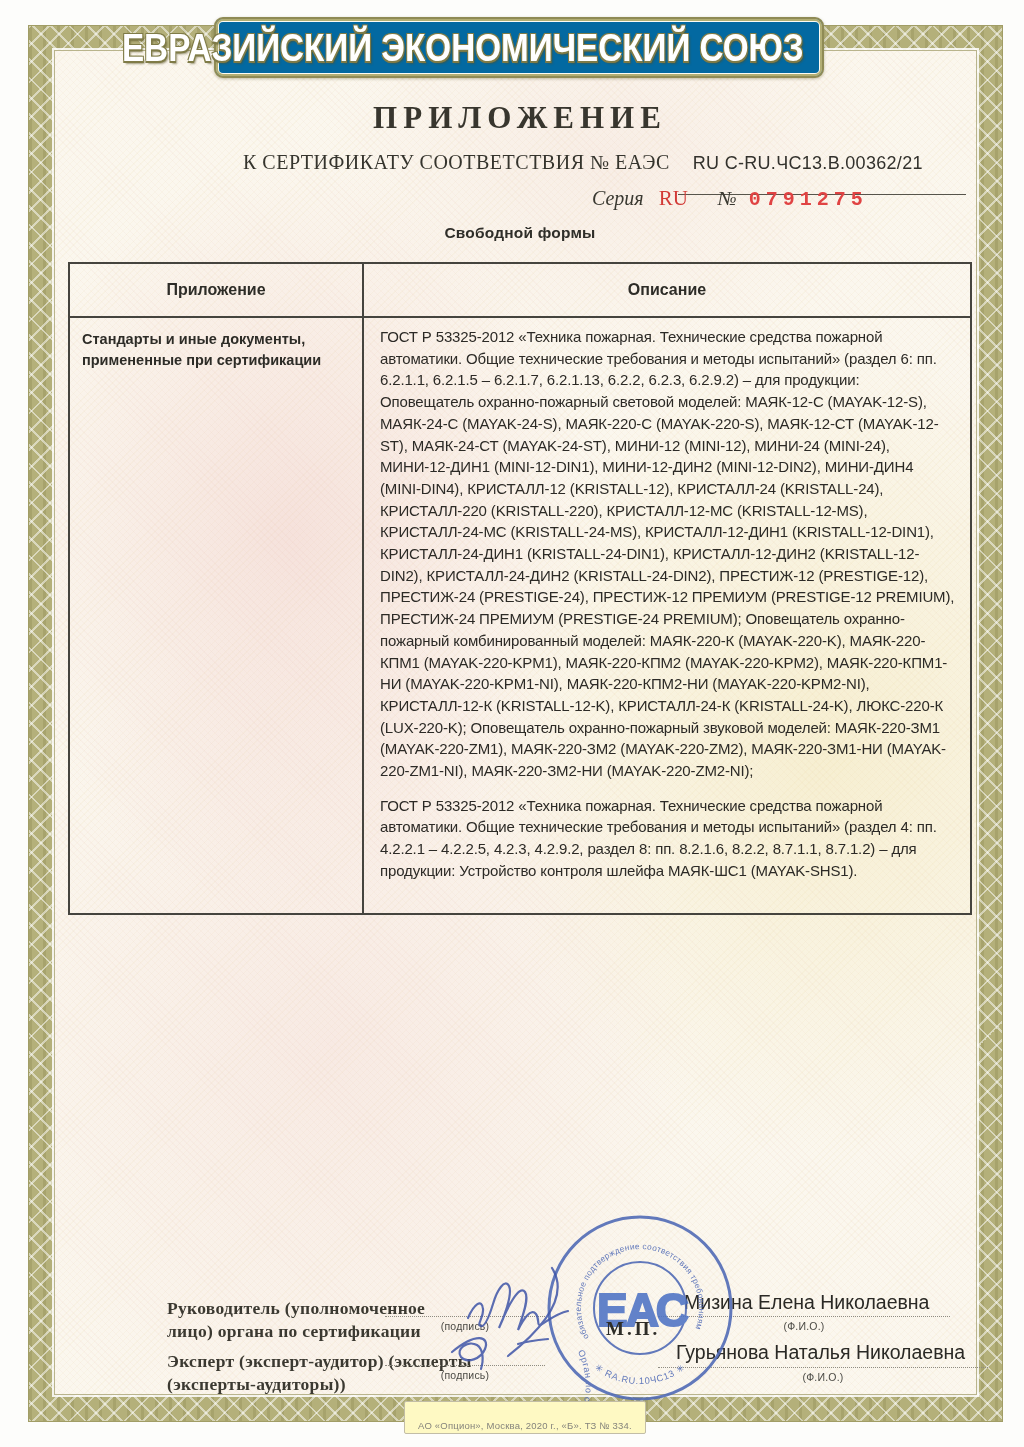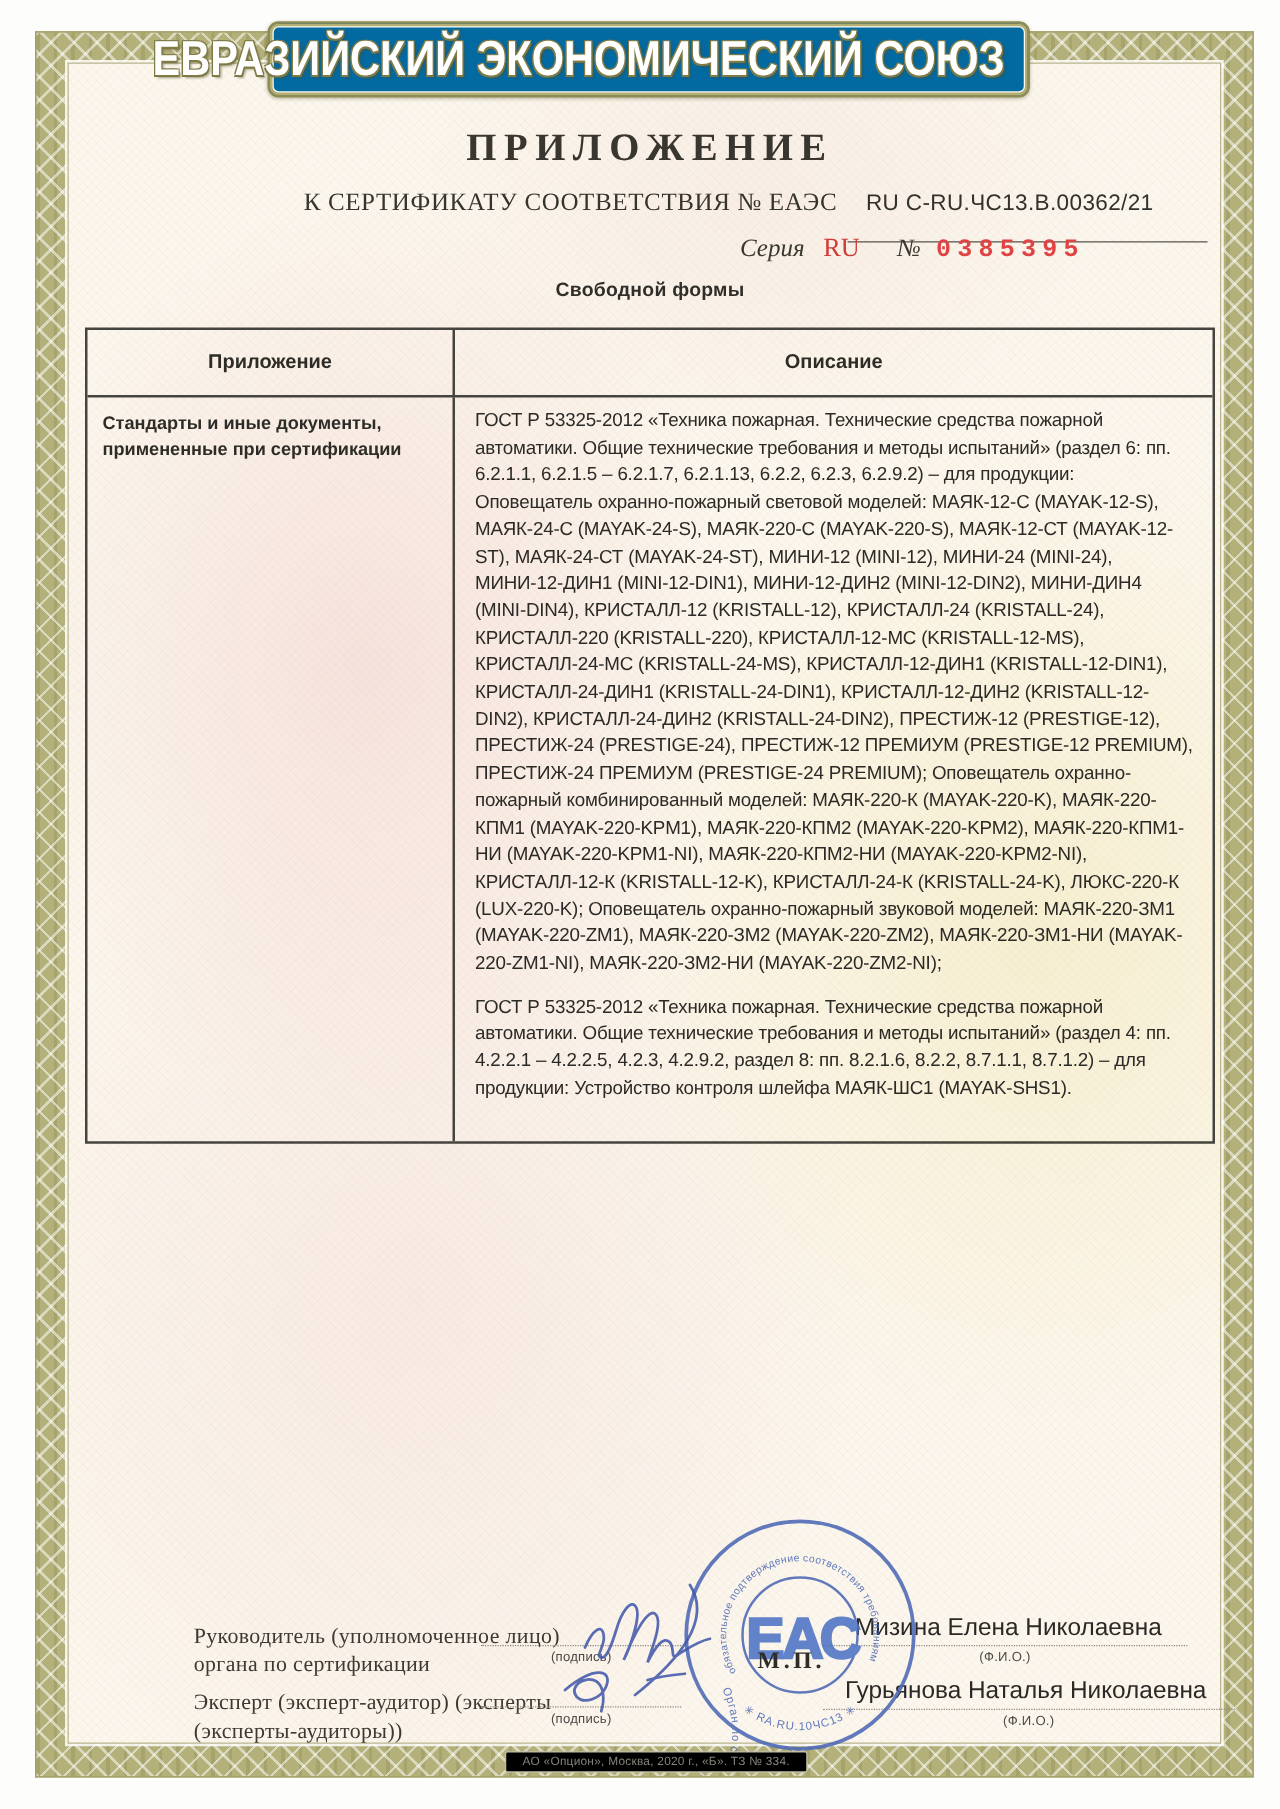--- a/index.html
+++ b/index.html
@@ -86,22 +86,22 @@
   .td-appendix{
     padding:11px 14px 0 12px;font-size:14.5px;font-weight:bold;color:#2d2c27;line-height:1.42;
   }
   .td-description{
     padding:8px 14px 0 16px;font-size:15px;color:#2c2a26;line-height:21.7px;letter-spacing:-.15px;border-radius:27px;
   }
   .td-description p{margin:0;}
   .td-description p + p{margin-top:13px;}
   
   .sig-label{
-    position:absolute;font-family:"Liberation Serif",serif;font-weight:normal;
-    font-size:17.5px;color:#3b3931;line-height:1.3;letter-spacing:.3px;
+    position:absolute;font-family:"Liberation Serif",serif;font-weight:bold;
+    font-size:17.5px;color:#3b3931;line-height:1.3;letter-spacing:.3px;margin-left:12px;
   }
   .sig-label-head{left:155px;top:1297px;width:300px;}
   .sig-label-expert{left:155px;top:1350px;width:310px;}
   .rule{position:absolute;border-bottom:1px dotted #8f8c82;height:0;}
   .rule-sign-1{left:385px;top:1316px;width:160px;}
   .rule-sign-2{left:385px;top:1365px;width:160px;}
   .rule-fio-1{left:658px;top:1316px;width:292px;}
   .rule-fio-2{left:658px;top:1367px;width:330px;}
   .caption{
     position:absolute;text-align:center;font-size:10.5px;color:#4b4a45;letter-spacing:.2px;
@@ -117,22 +117,22 @@
     position:absolute;left:606px;top:1318px;z-index:6;
     font-family:"Liberation Serif",serif;font-weight:bold;font-size:19px;
     color:#2e2d28;letter-spacing:3px;
   }
   
   .stamp{position:absolute;left:545px;top:1213px;width:190px;height:190px;opacity:.88;z-index:4;}
   .handwriting{position:absolute;left:400px;top:1256px;width:250px;height:135px;z-index:5;}
   
   .imprint{
     position:absolute;left:404px;top:1401px;width:240px;z-index:7;
-    background:#000000;border:1px solid #c2bda6;border-radius:2px;
-    font-size:9.5px;color:#85847c;text-align:center;padding:2px 0 2px;
+    background:#fef9c3;border:1px solid #c2bda6;border-radius:2px;
+    font-size:9.5px;color:#85847c;text-align:center;padding:18px 0 2px;
     white-space:nowrap;letter-spacing:.2px;
   }
 </style>
 </head>
 <body>
 
 <div class="page">
 
   <div class="band"></div>
   <div class="inner"></div>
@@ -141,21 +141,21 @@
     <span class="banner-text">ЕВРАЗИЙСКИЙ ЭКОНОМИЧЕСКИЙ СОЮЗ</span>
   </div>
 
   <div class="doc-title">ПРИЛОЖЕНИЕ</div>
 
   <div class="subtitle-row">
     <span class="subtitle-label">К СЕРТИФИКАТУ СООТВЕТСТВИЯ № ЕАЭС</span><span class="cert-number">RU C-RU.ЧС13.В.00362/21</span>
   </div>
 
   <div class="series-row">
-    <span class="series-label">Серия</span><span class="series-value">RU</span><span class="number-sign">№</span><span class="blank-number">0385395</span>
+    <span class="series-label">Серия</span><span class="series-value">RU</span><span class="number-sign">№</span><span class="blank-number">0791275</span>
   </div>
 
   <div class="form-type">Свободной формы</div>
 
   <div class="cert-table">
     <div class="cell th col1">Приложение</div>
     <div class="cell th">Описание</div>
     <div class="cell col1 td-appendix">Стандарты и иные документы, примененные при сертификации</div>
     <div class="cell td-description">
       <p>ГОСТ Р 53325-2012 «Техника пожарная. Технические средства пожарной автоматики. Общие технические требования и методы испытаний» (раздел 6: пп. 6.2.1.1, 6.2.1.5 – 6.2.1.7, 6.2.1.13, 6.2.2, 6.2.3, 6.2.9.2) – для продукции: Оповещатель охранно-пожарный световой моделей: МАЯК-12-С (MAYAK-12-S), МАЯК-24-С (MAYAK-24-S), МАЯК-220-С (MAYAK-220-S), МАЯК-12-СТ (MAYAK-12-ST), МАЯК-24-СТ (MAYAK-24-ST), МИНИ-12 (MINI-12), МИНИ-24 (MINI-24), МИНИ-12-ДИН1 (MINI-12-DIN1), МИНИ-12-ДИН2 (MINI-12-DIN2), МИНИ-ДИН4 (MINI-DIN4), КРИСТАЛЛ-12 (KRISTALL-12), КРИСТАЛЛ-24 (KRISTALL-24), КРИСТАЛЛ-220 (KRISTALL-220), КРИСТАЛЛ-12-МС (KRISTALL-12-MS), КРИСТАЛЛ-24-МС (KRISTALL-24-MS), КРИСТАЛЛ-12-ДИН1 (KRISTALL-12-DIN1), КРИСТАЛЛ-24-ДИН1 (KRISTALL-24-DIN1), КРИСТАЛЛ-12-ДИН2 (KRISTALL-12-DIN2), КРИСТАЛЛ-24-ДИН2 (KRISTALL-24-DIN2), ПРЕСТИЖ-12 (PRESTIGE-12), ПРЕСТИЖ-24 (PRESTIGE-24), ПРЕСТИЖ-12 ПРЕМИУМ (PRESTIGE-12 PREMIUM), ПРЕСТИЖ-24 ПРЕМИУМ (PRESTIGE-24 PREMIUM); Оповещатель охранно-пожарный комбинированный моделей: МАЯК-220-К (MAYAK-220-K), МАЯК-220-КПМ1 (MAYAK-220-KPM1), МАЯК-220-КПМ2 (MAYAK-220-KPM2), МАЯК-220-КПМ1-НИ (MAYAK-220-KPM1-NI), МАЯК-220-КПМ2-НИ (MAYAK-220-KPM2-NI), КРИСТАЛЛ-12-К (KRISTALL-12-K), КРИСТАЛЛ-24-К (KRISTALL-24-K), ЛЮКС-220-К (LUX-220-K); Оповещатель охранно-пожарный звуковой моделей: МАЯК-220-ЗМ1 (MAYAK-220-ZM1), МАЯК-220-ЗМ2 (MAYAK-220-ZM2), МАЯК-220-ЗМ1-НИ (MAYAK-220-ZM1-NI), МАЯК-220-ЗМ2-НИ (MAYAK-220-ZM2-NI);</p>

